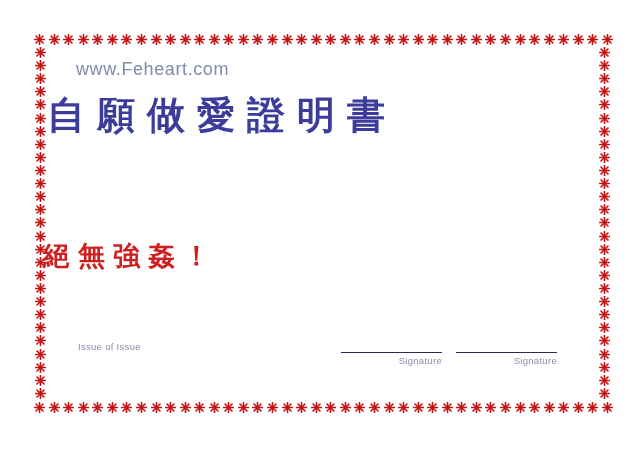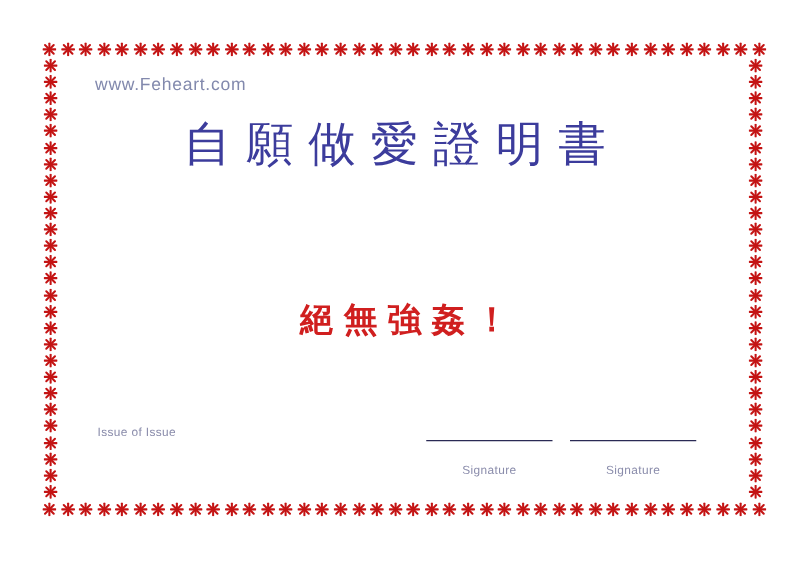--- a/index.html
+++ b/index.html
@@ -20,58 +20,56 @@
   .border-left,.border-right{
     position:absolute;top:47px;height:352px;width:12px;
     display:flex;flex-direction:column;justify-content:space-between;align-items:center;
   }
   .border-left{left:34px;}
   .border-right{right:30px;}
   .ast{display:block;line-height:0;}
 
   .watermark{
     position:absolute;left:76px;top:59px;
-    font-size:14px;letter-spacing:0.6px;color:#8289ad;
+    font-size:18px;letter-spacing:0.6px;color:#8289ad;
   }
   .title{
     position:absolute;left:35px;right:44px;top:90px;
-    text-align:center;
     font-family:"DejaVu Serif","Liberation Serif",serif;
-    font-size:38px;font-weight:400;
+    font-size:38px;font-weight:700;
     color:#3c3c9c;letter-spacing:12px;text-indent:12px;
     white-space:nowrap;
   }
   .body-text{
     position:absolute;left:35px;right:28px;top:172px;
     text-align:center;
     font-family:"DejaVu Serif","Liberation Serif",serif;
     font-size:14.5px;line-height:22px;
     color:#222038;letter-spacing:1px;
   }
   .body-line{white-space:nowrap;}
   .slogan{
     position:absolute;left:35px;right:28px;top:238px;
-    text-align:center;
     font-family:"DejaVu Serif","Liberation Serif",serif;
     font-size:27px;font-weight:700;
     color:#d01f1f;letter-spacing:8px;text-indent:8px;
     white-space:nowrap;
   }
   .date-of-issue{
     position:absolute;left:78px;top:341px;
     font-size:9.5px;letter-spacing:0.3px;color:#8a8cab;
   }
   .signatures{
     position:absolute;left:341px;top:344px;
     display:flex;gap:14px;
   }
   .sig{width:101px;}
   .sig-line{height:8px;border-bottom:1.4px solid #2a2a55;}
   .sig-label{
-    margin-top:18px;text-align:center;
+    margin-top:2px;text-align:right;
     font-size:9.5px;letter-spacing:0.3px;color:#8a8cab;
   }
 </style>
 </head>
 <body>
 
 <div class="page">
 
   <div class="border-top">
       <span class="ast"><svg width="11" height="11" viewBox="0 0 12 12" aria-hidden="true">

